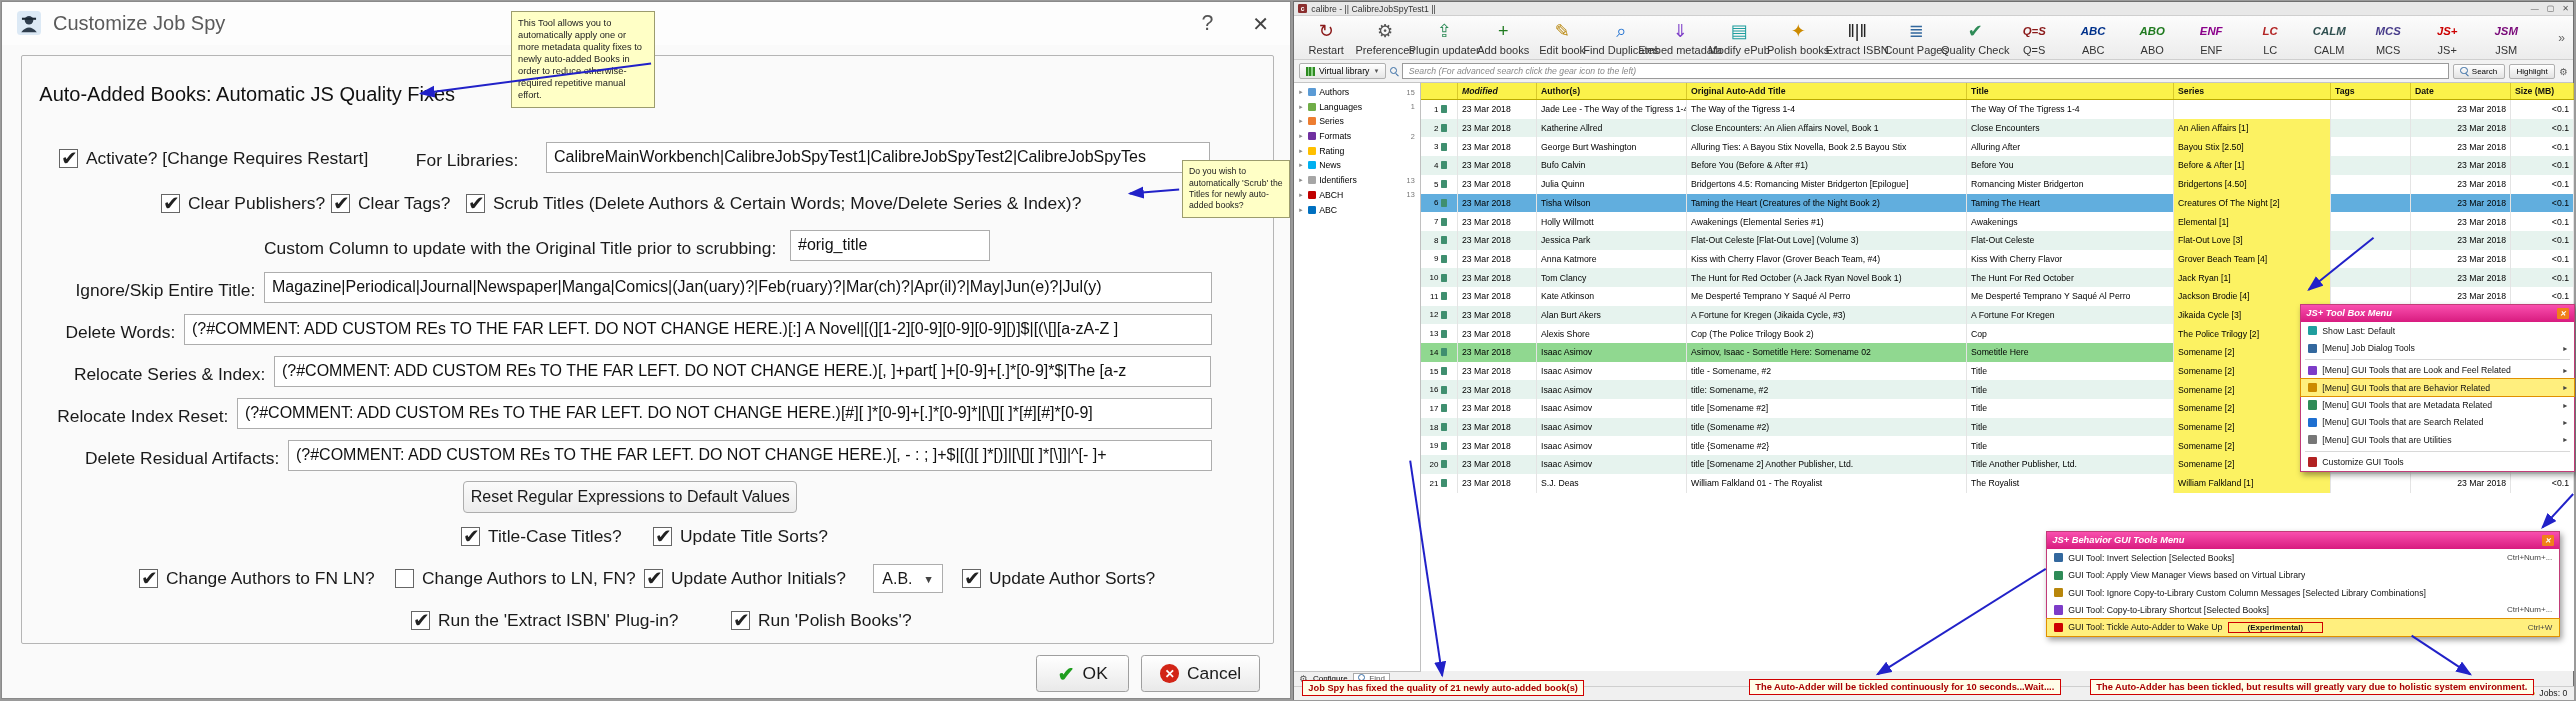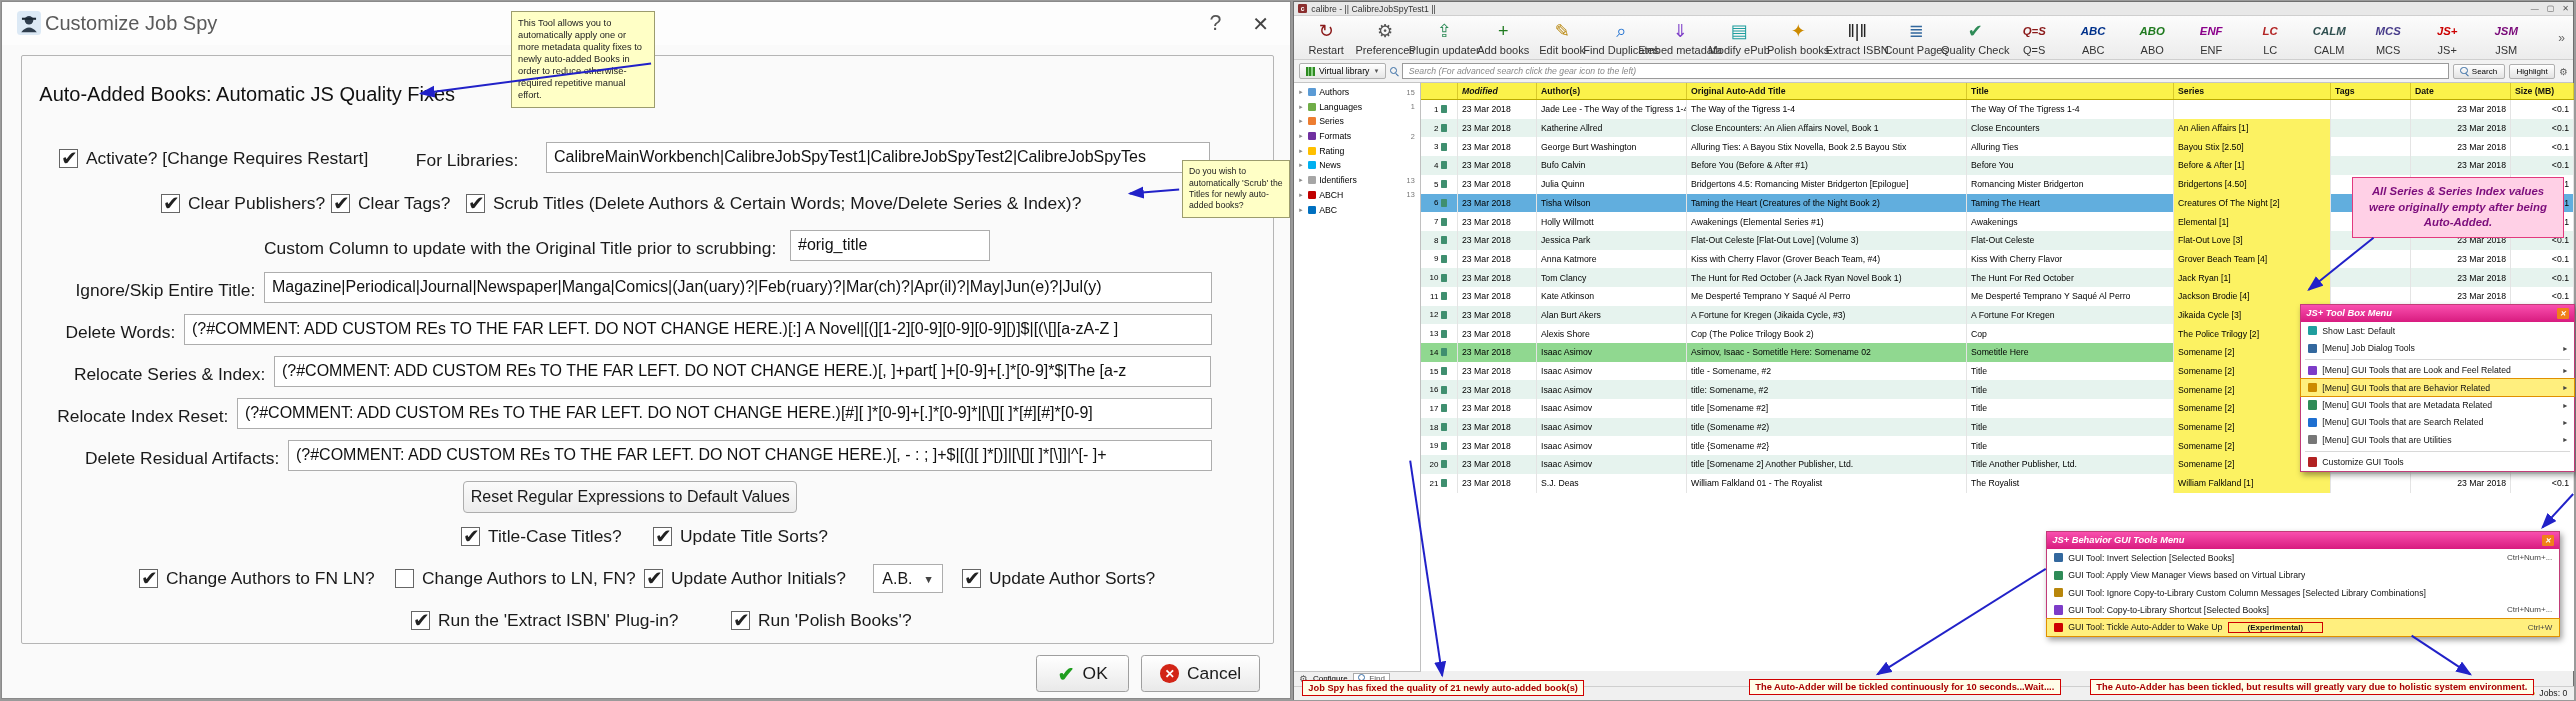--- a/index.html
+++ b/index.html
@@ -2,21 +2,21 @@
 <html style="font-size:10.7px"><head>
 <meta charset="utf-8">
 <style>
   * { box-sizing: border-box; margin: 0; padding: 0; }
   body { background:#777; font-family:"Liberation Sans",sans-serif; }
   #screen { position:relative; width:2576px; height:701px; background:#9a9a9a; overflow:hidden; }
 
   
   #dialog { position:absolute; left:1.3px; top:1.3px; width:1290px; height:698px;
             background:#fafafa; border:0.7px solid #8a8a8a; z-index:10; color:#1a1a1a; }
-  .dlg-tb { height:43px; display:flex; align-items:center; padding:0 14.7px; gap:4px; background:#fdfdfd; }
+  .dlg-tb { height:43px; display:flex; align-items:center; padding:0 14.7px; gap:12px; background:#fdfdfd; }
   .dlg-title { font-size:20px; color:#5a5a5a; }
   .dlg-help { margin-left:auto; font-size:21.4px; color:#555; padding:0 20px; }
   .dlg-close { font-size:20px; color:#444; padding:0 6.7px; }
   .groupbox { position:absolute; left:18.7px; top:53px; width:1253px; height:589px;
               border:0.7px solid #b5b5b5; border-radius:2px; }
   .heading { position:absolute; left:37px; top:81px; font-size:20px; color:#111; }
   .cb { position:absolute; display:flex; align-items:center; gap:8px; font-size:17.4px; white-space:nowrap; cursor:default; }
   .cb .box { width:18.7px; height:18.7px; border:1.3px solid #666; background:#fff; flex:none; position:relative; }
   .cb.checked .box::after { content:"✔"; position:absolute; left:0.7px; top:-4px; font-size:20px; color:#222; }
   .lbl { position:absolute; font-size:17.4px; text-align:right; white-space:nowrap; overflow:hidden; }
@@ -456,21 +456,21 @@
     <div class="c c-size">&lt;0.1</div>
   </div>
             <div class="trow odd">
     <div class="c c-num">
                 <span class="rn">3</span>
                 <span class="ric"></span>
               </div>
     <div class="c c-mod">23 Mar 2018</div>
     <div class="c c-auth">George Burt Washington</div>
     <div class="c c-orig">Alluring Ties: A Bayou Stix Novella, Book 2.5 Bayou Stix</div>
-    <div class="c c-title">Alluring Ties</div>
+    <div class="c c-title">Alluring After</div>
     <div class="c c-series ylw">Bayou Stix [2.50]</div>
     <div class="c c-tags"></div>
     <div class="c c-date">23 Mar 2018</div>
     <div class="c c-size">&lt;0.1</div>
   </div>
             <div class="trow even">
     <div class="c c-num">
                 <span class="rn">4</span>
                 <span class="ric"></span>
               </div>
@@ -732,21 +732,20 @@
         <span class="mag"></span>
         <span>Find</span>
       </span>
     </div>
 
     <div class="statusbar">
       <span class="spinner">◑</span>
       <span>Jobs: 0</span>
     </div>
 
-    <div class="pink-note">All Series &amp; Series Index values were originally empty after being Auto-Added.</div>
 
     <div class="menu" id="menu-toolbox">
       <div class="menu-h">
         <span>JS+ Tool Box Menu</span>
         <span class="menu-x">✕</span>
       </div>
       <div id="toolbox-items">
           <div class="mi">
     <span class="ic" style="background: rgb(31, 158, 158);"></span>
     <span class="lb">Show Last: Default</span>

